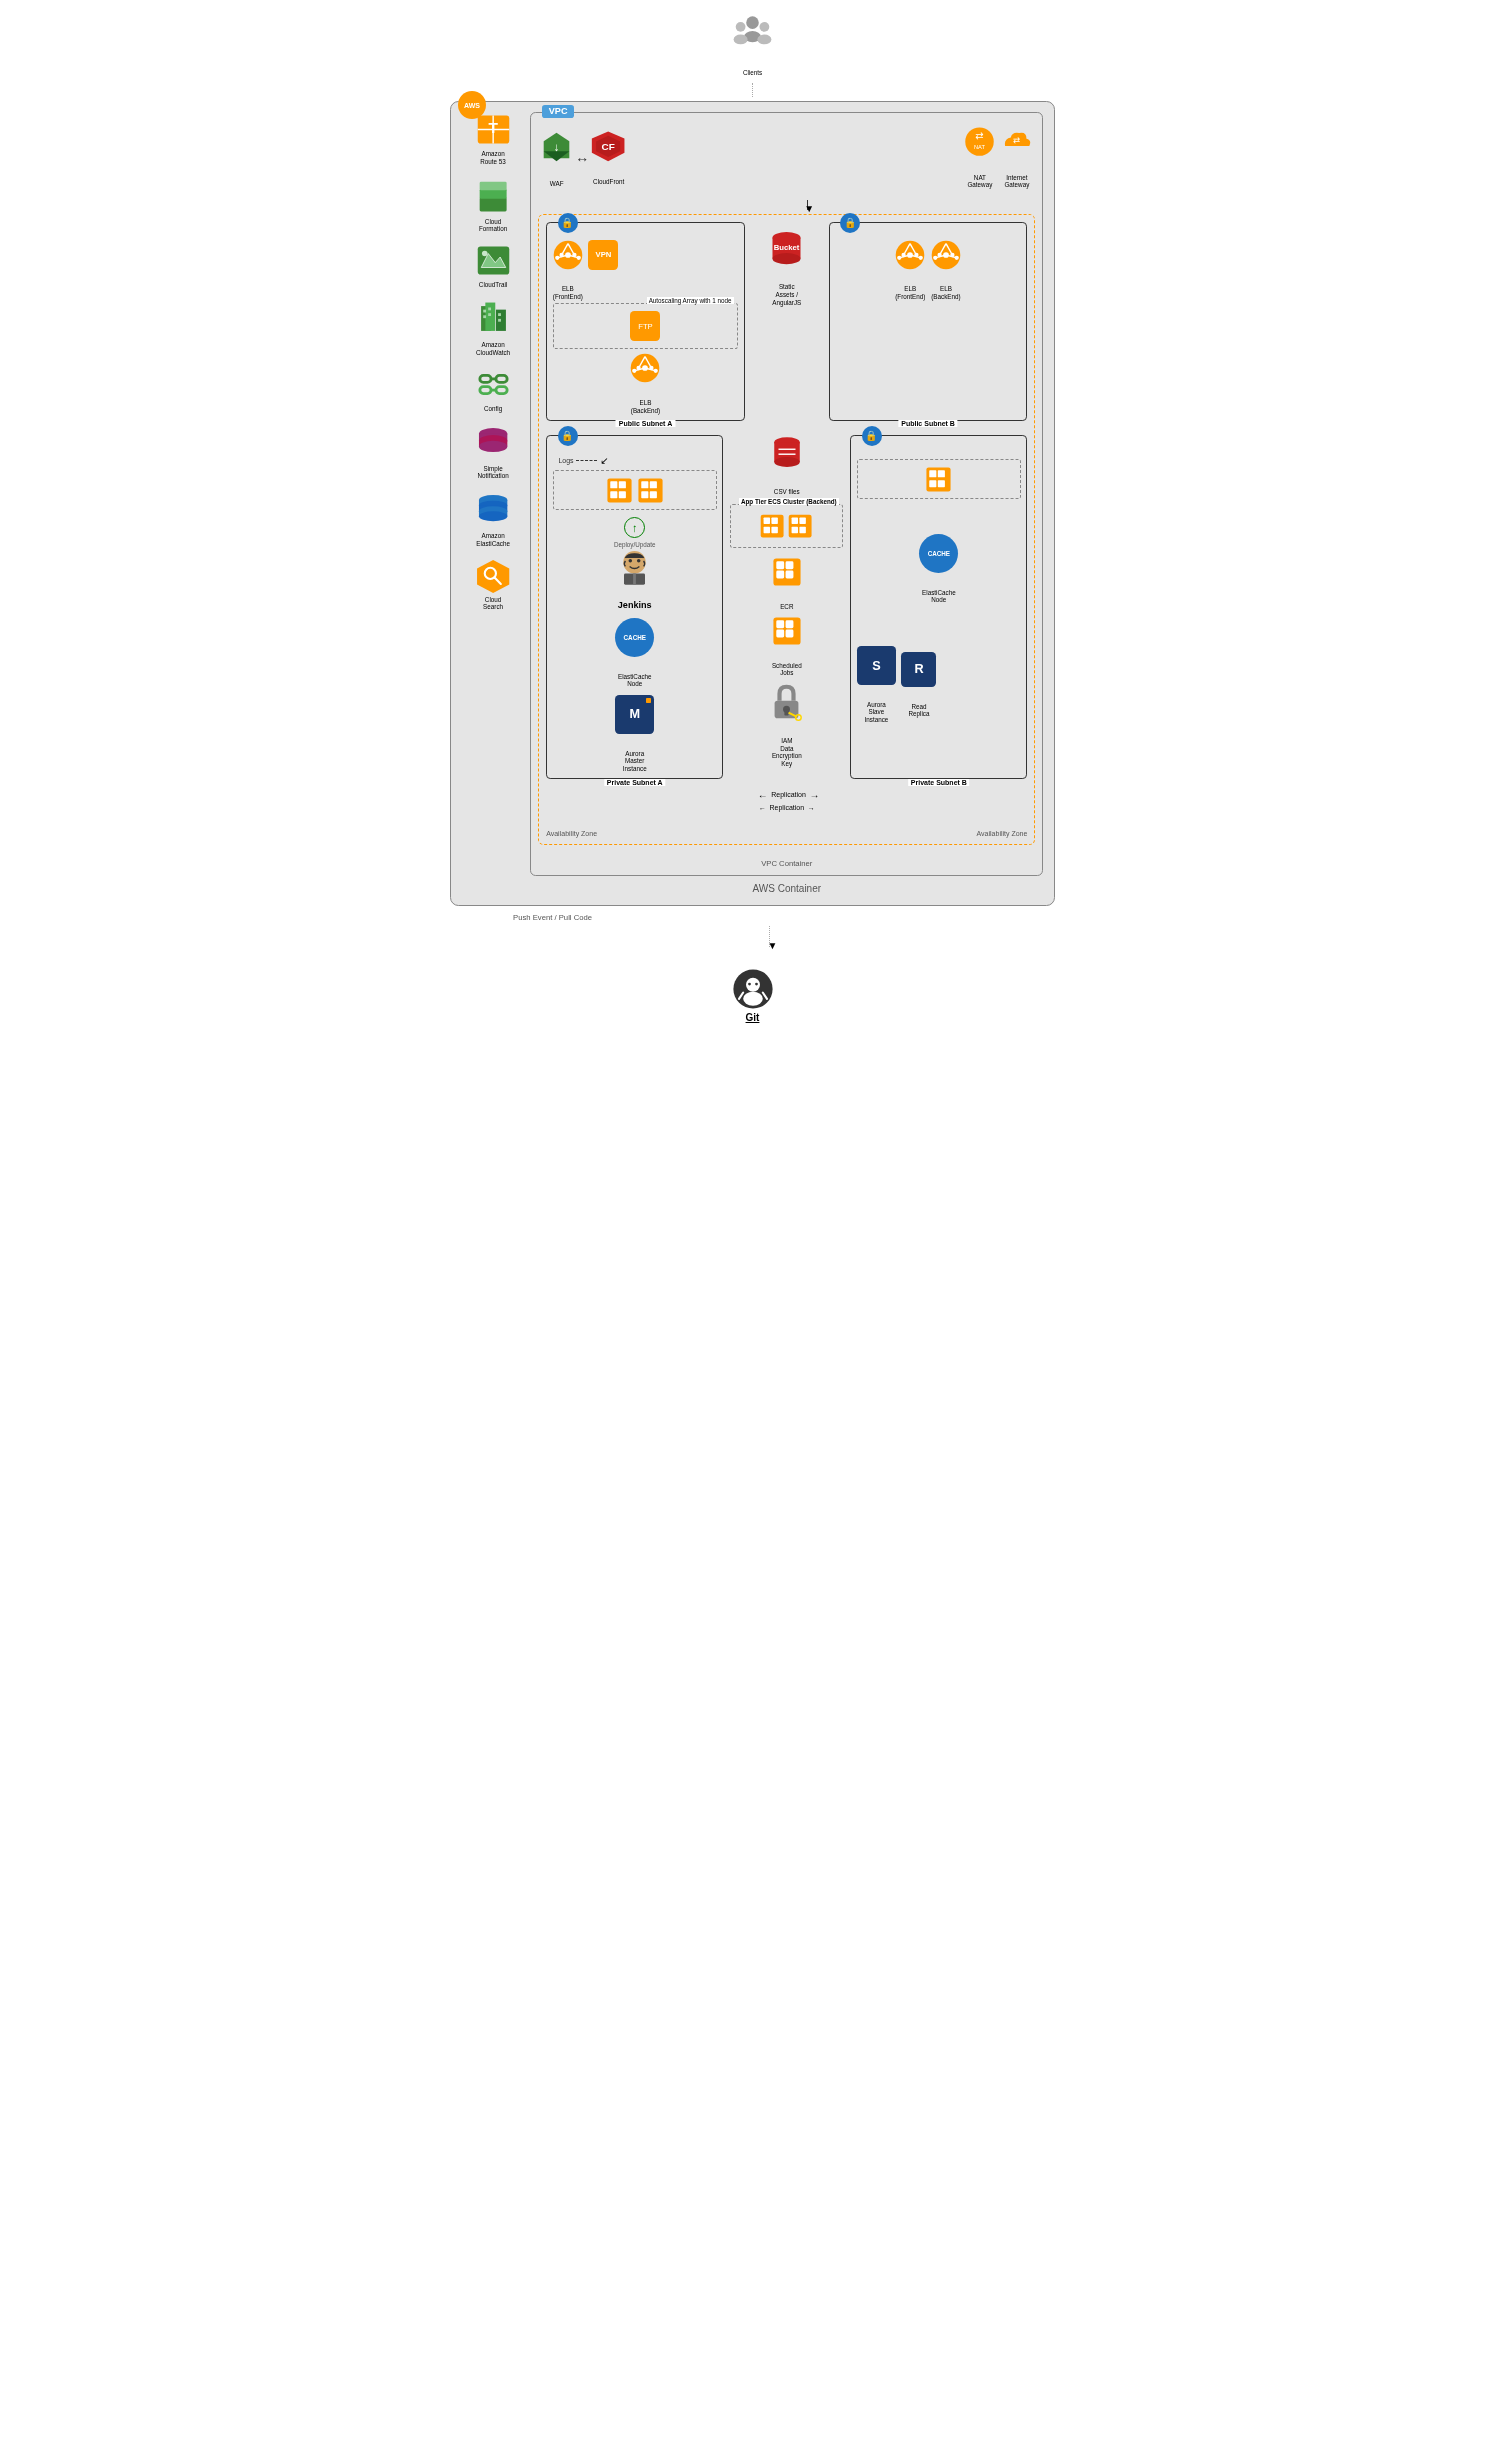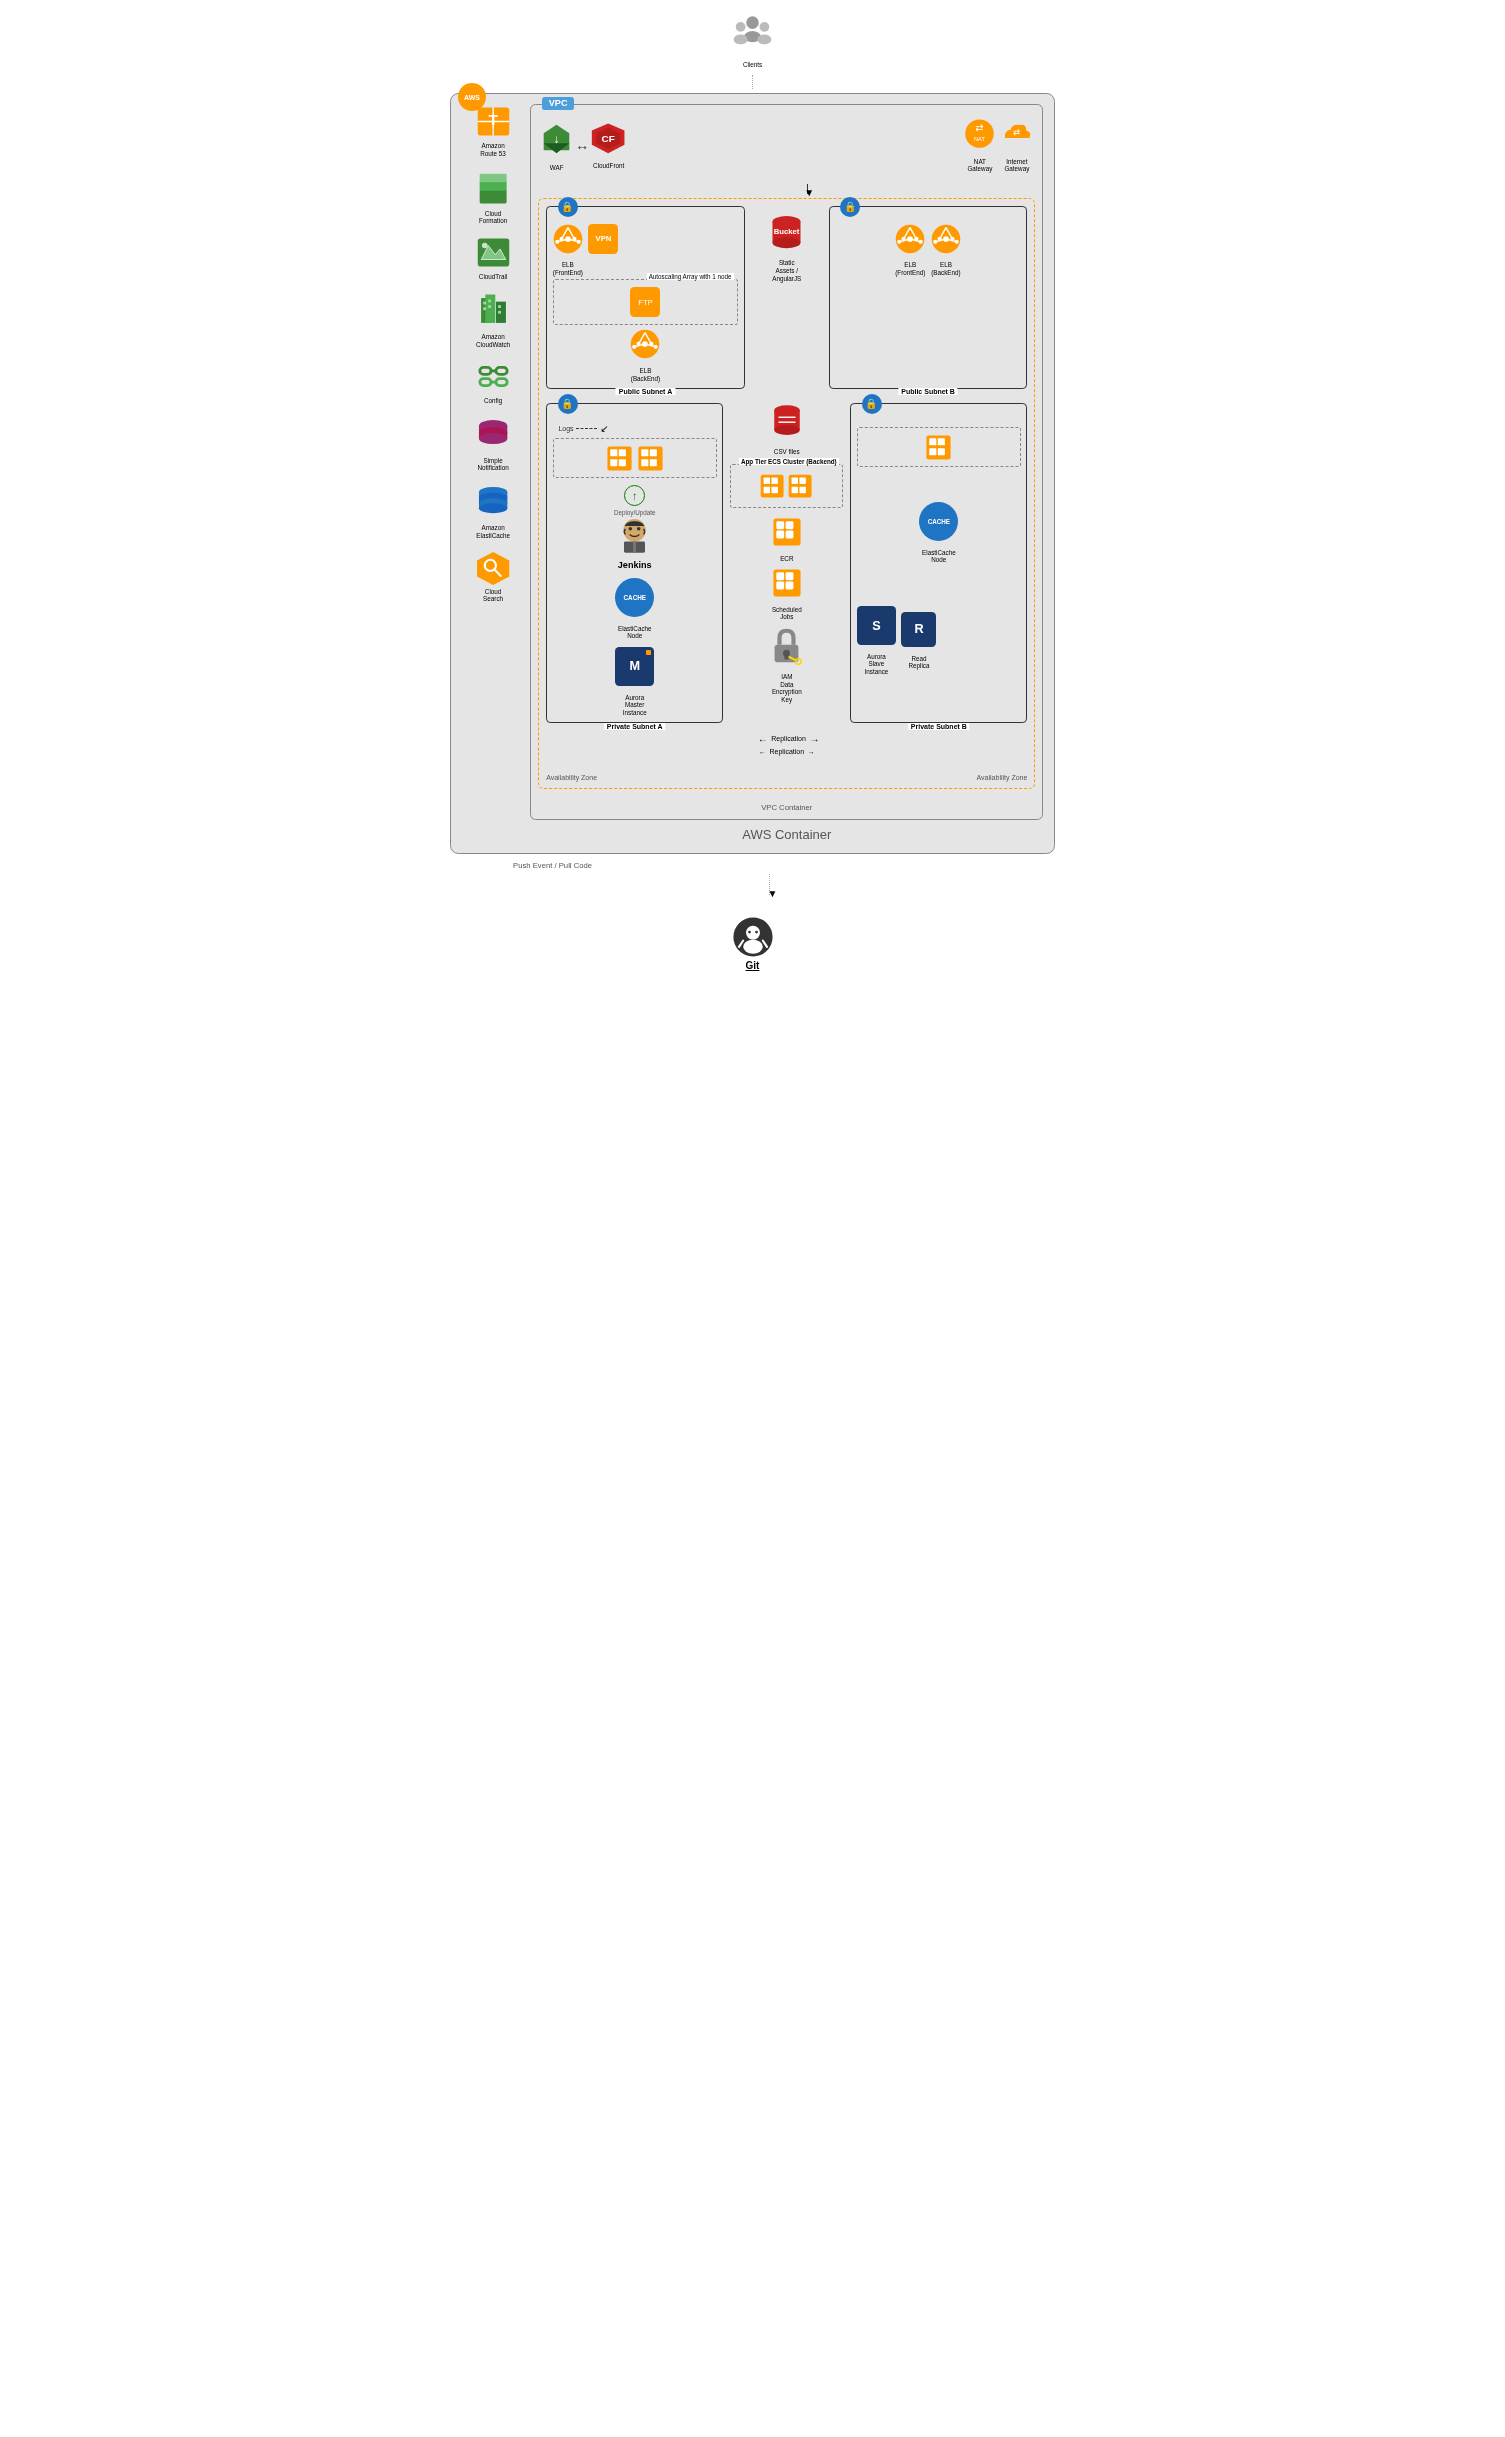--- a/index.html
+++ b/index.html
@@ -147,21 +147,21 @@
       right: 3.5px;
       font-size: 6.3px;
       background: white;
       padding: 0 2.1px;
       font-weight: bold;
     }
 
     .icon-text {
       font-size: 6.3px;
       text-align: center;
-      margin-top: 5px;
+      margin-top: 13px;
       line-height: 1.2;
     }
 
     
     .lock-icon {
       position: absolute;
       top: -10px;
       left: 10.6px;
       width: 20px;
       height: 20px;
@@ -185,21 +185,21 @@
 
     .vpc-container-label {
       text-align: center;
       font-size: 7.7px;
       color: #555;
       margin-top: 14px;
     }
 
     .aws-container-label {
       text-align: center;
-      font-size: 13px;
+      font-size: 10px;
       color: #555;
       margin-top: 2.8px;
     }
 
     
     .git-section {
       display: flex;
       flex-direction: column;
       align-items: center;
       margin-top: 21px;

